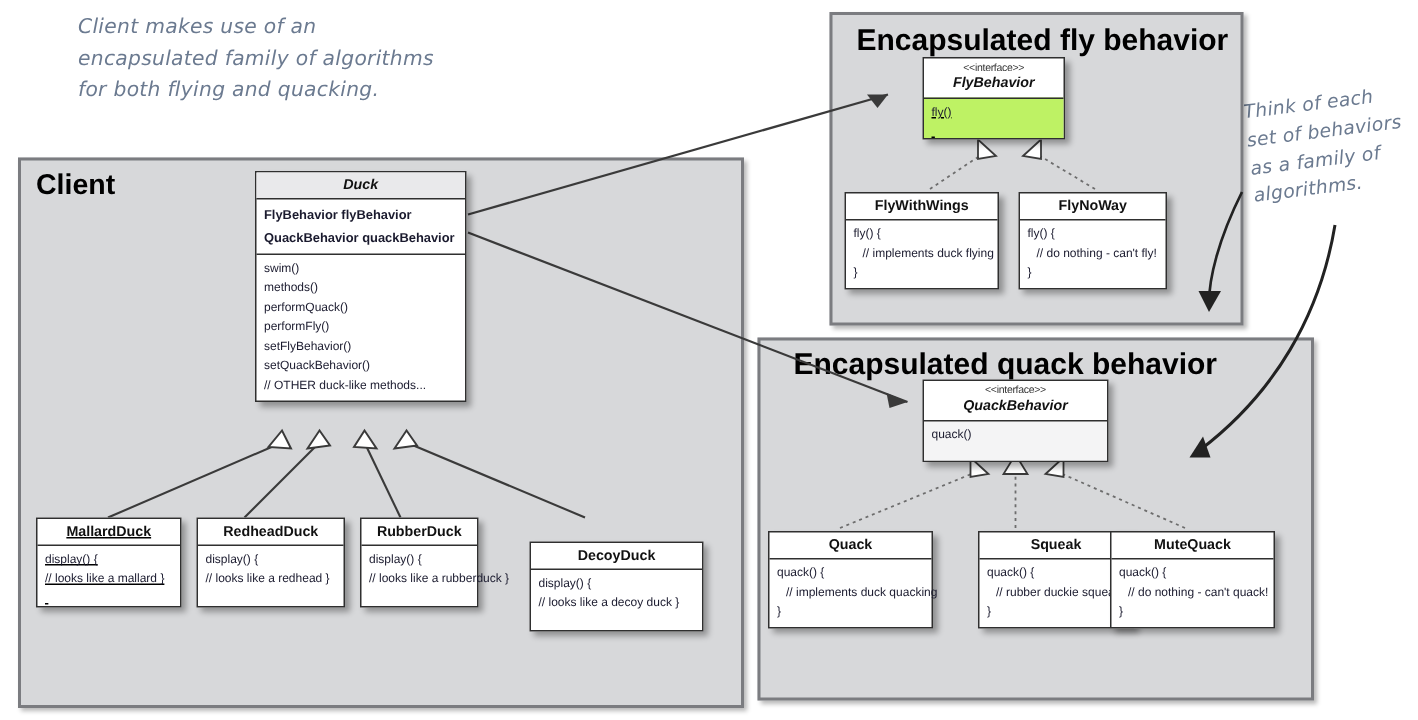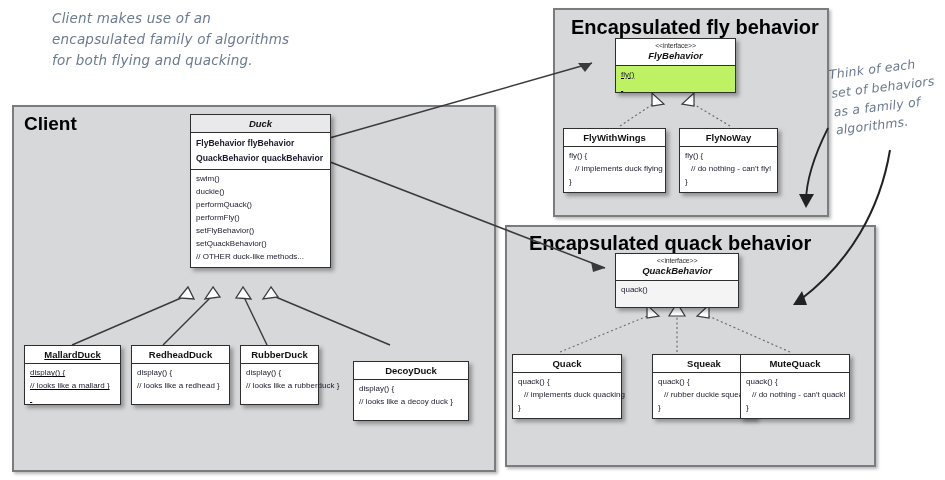--- a/index.html
+++ b/index.html
@@ -106,29 +106,29 @@
       <polygon points="709,305 697,316 709,318"></polygon>
     </g>
 
     <path d="M 828,128 C 812,160 806,186 806,202" stroke="#222" stroke-width="1.8" fill="none"></path>
     <polygon points="806,208 799,194 814,194" fill="#222"></polygon>
 
     <path d="M 890,150 C 880,210 850,262 800,300" stroke="#222" stroke-width="2" fill="none"></path>
     <polygon points="793,305 802,291 807,305" fill="#222"></polygon>
   </svg>
 
-  <div class="uml" style="left:170px;top:114px;width:141px;margin-left:20px;">
+  <div class="uml" style="left:170px;top:114px;width:141px;">
     <div class="uml-name italic" style="background:#e9e9eb;">Duck</div>
     <div class="uml-sec bold uml-sep">
       <div>FlyBehavior flyBehavior</div>
       <div>QuackBehavior quackBehavior</div>
     </div>
     <div class="uml-sec uml-sep">
       <div>swim()</div>
-      <div>duckie()</div>
+      <div>methods()</div>
       <div>performQuack()</div>
       <div>performFly()</div>
       <div>setFlyBehavior()</div>
       <div>setQuackBehavior()</div>
       <div>// OTHER duck-like methods...</div>
     </div>
   </div>
 
   <div class="uml" style="left:24px;top:345px;width:97px;text-decoration:underline;">
     <div class="uml-name">MallardDuck</div>
@@ -159,21 +159,21 @@
 
   <div class="uml" style="left:353px;top:345px;width:116px;margin-top:16px;">
     <div class="uml-name">DecoyDuck</div>
     <div class="uml-sec uml-sep">
       <div>display() {</div>
       <div>// looks like a decoy duck }</div>
       <div style="height:8px;">&nbsp;</div>
     </div>
   </div>
 
-  <div class="uml" style="left:615px;top:38px;width:121px;">
+  <div class="uml" style="left:615px;top:38px;width:95px;">
     <div class="uml-name italic">
       <span class="iface-tag">&lt;&lt;interface&gt;&gt;</span>
       <span>FlyBehavior</span>
     </div>
     <div class="uml-sec uml-sep" style="background:#bef264;text-decoration:underline;">
       <div>fly()</div>
       <div style="height:7px;">&nbsp;</div>
     </div>
   </div>
 

